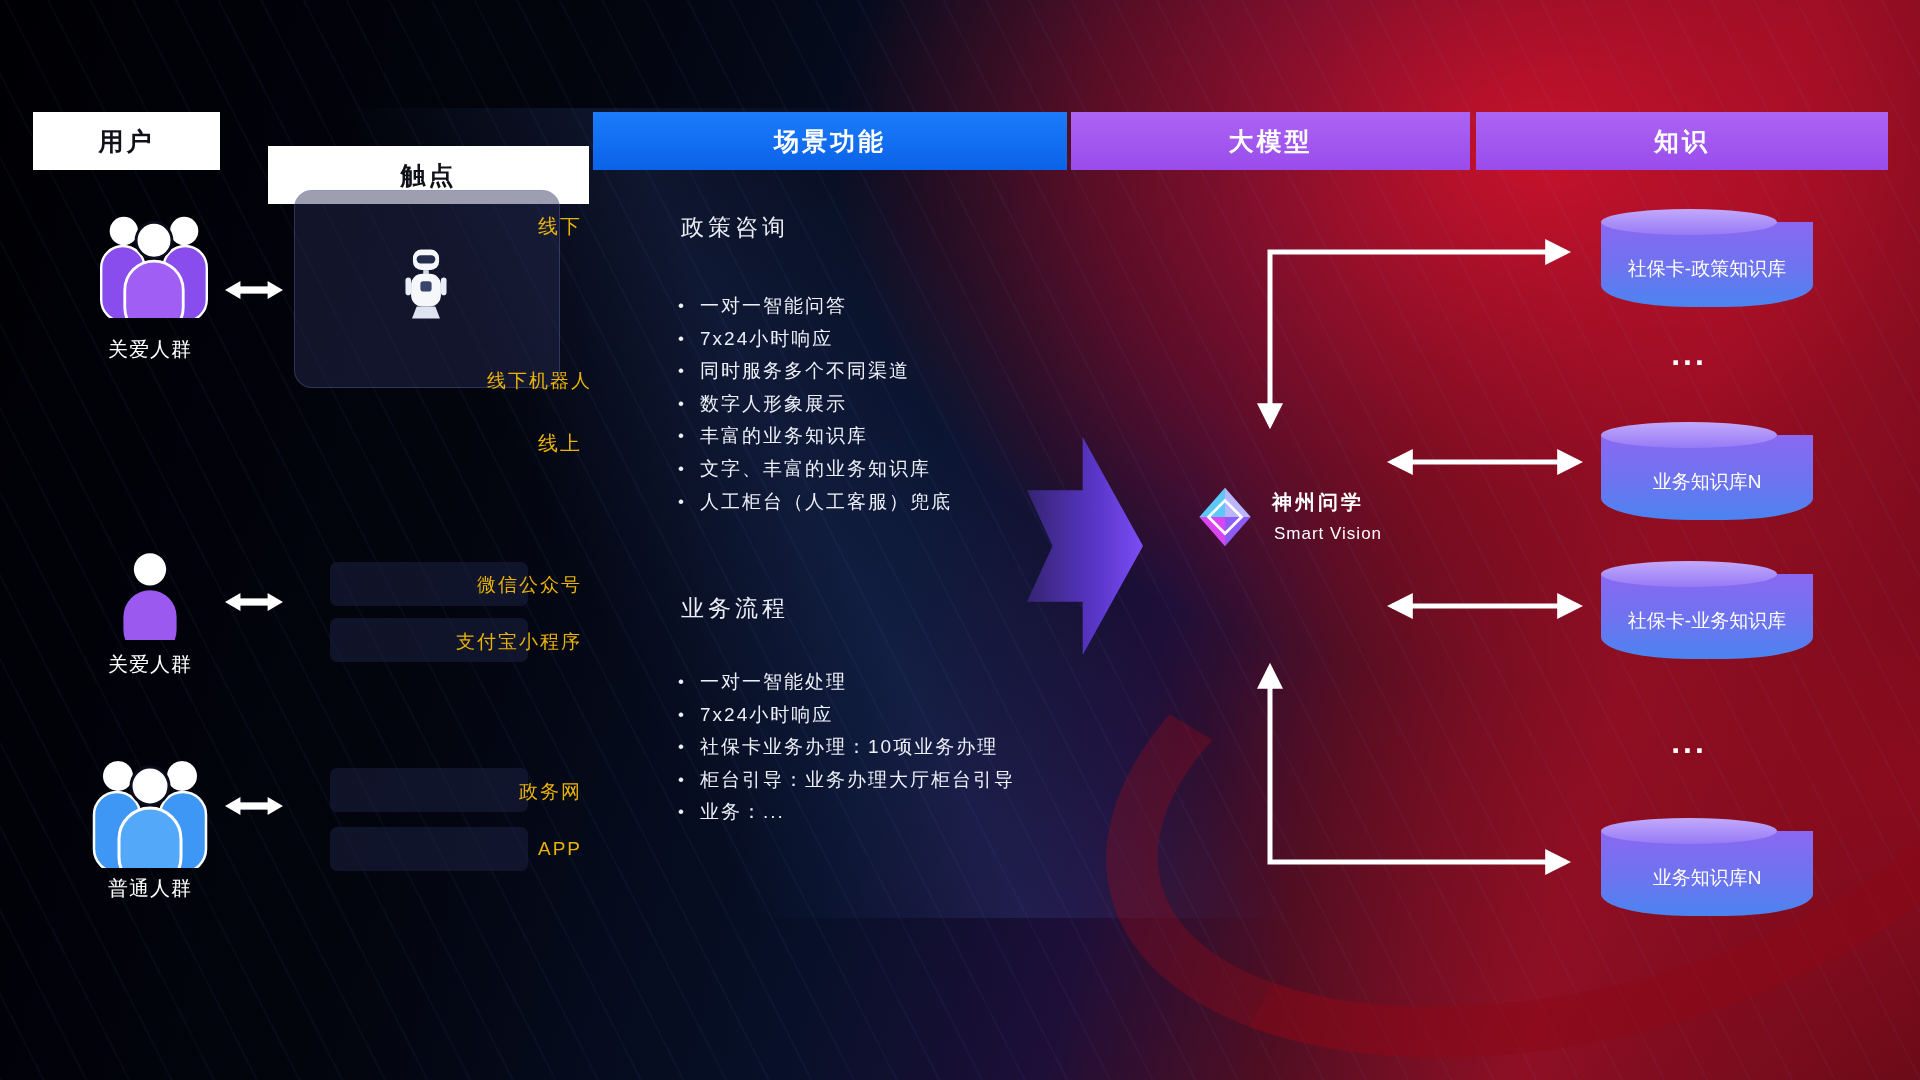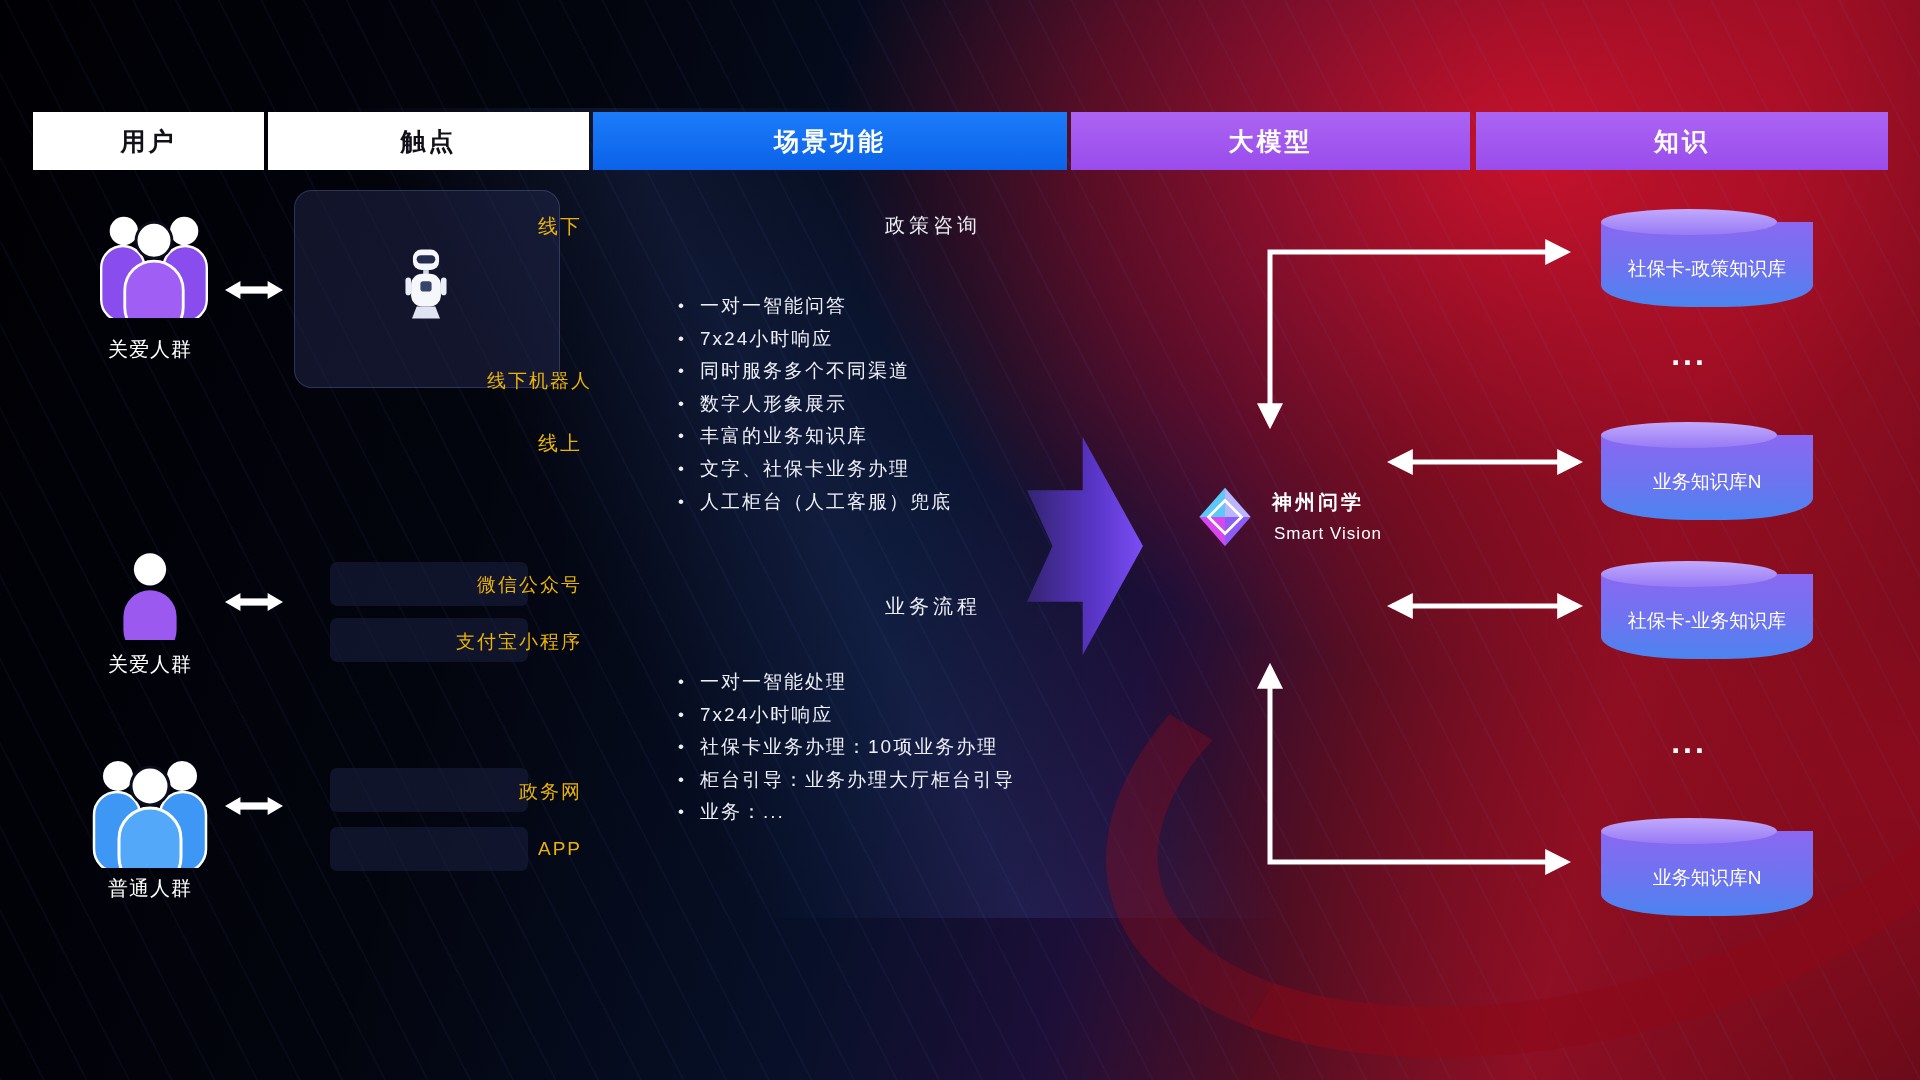--- a/index.html
+++ b/index.html
@@ -34,21 +34,21 @@
   .hdr.purple{background:linear-gradient(180deg,#ab64f3,#9a4ceb);color:#fff;}
   
   .lbl{position:absolute;color:#fff;font-size:20px;text-align:center;letter-spacing:1px;}
   .touch-lbl{position:absolute;color:#eab308;font-size:20px;text-align:right;letter-spacing:2px;padding-left:24px;}
   .row-bg{position:absolute;left:330px;width:198px;height:44px;border-radius:7px;
           background:rgba(28,33,66,.55);}
   
   .offline-card{position:absolute;left:294px;top:190px;width:264px;height:196px;border-radius:18px;
     background:rgba(38,43,82,.45);border:1px solid rgba(125,135,205,.28);}
   
-  .scene-title{position:absolute;width:300px;text-align:right;color:#eceef5;font-size:20px;
+  .scene-title{position:absolute;width:300px;text-align:left;color:#eceef5;font-size:23px;
                letter-spacing:4px;font-weight:500;}
   .bullets{position:absolute;margin:0;padding:0;list-style:none;}
   .bullets li{position:relative;padding-left:24px;color:#eef0f8;font-size:19px;line-height:32.6px;
               letter-spacing:2px;white-space:nowrap;}
   .bullets li::before{content:"•";position:absolute;left:2px;top:0;color:#eef0f8;font-size:17px;}
   
   .logo-name{position:absolute;color:#fff;font-size:20px;font-weight:700;letter-spacing:3px;text-align:right;}
   .logo-sub{position:absolute;color:#fff;font-size:17px;letter-spacing:1px;}
   
   .cyl{position:absolute;width:176px;height:98px;}
@@ -67,22 +67,22 @@
 </head>
 <body>
 
 <div class="stage">
 
   <div class="bg-base"></div>
   <div class="bg-band"></div>
   <div class="bg-streaks"></div>
   <div class="swoosh"></div>
 
-  <div class="hdr white" style="left:33px;width:231px;">用户</div>
-  <div class="hdr white" style="left:268px;width:321px;">触点</div>
+  <div class="hdr white" style="left:33px;width:187px;">用户</div>
+  <div class="hdr white" style="left:268px;width:321px;margin-top:34px;">触点</div>
   <div class="hdr blue" style="left:593px;width:474px;">场景功能</div>
   <div class="hdr purple" style="left:1071px;width:399px;">大模型</div>
   <div class="hdr purple" style="left:1476px;width:412px;">知识</div>
 
   <svg class="abs" style="left:88px;top:206px;" width="132" height="112" viewBox="0 0 140 118">
     <circle cx="38" cy="26" r="15" fill="#fff"></circle>
     <rect x="14" y="42" width="46" height="80" rx="23" fill="#8a4ded" stroke="#fff" stroke-width="2.5"></rect>
     <circle cx="102" cy="26" r="15" fill="#fff"></circle>
     <rect x="80" y="42" width="46" height="80" rx="23" fill="#8a4ded" stroke="#fff" stroke-width="2.5"></rect>
     <circle cx="70" cy="36" r="19" fill="#fff" stroke="#0b0d1c" stroke-width="3"></circle>
@@ -151,21 +151,21 @@
   <div class="row-bg" style="top:827px;"></div>
   <div class="touch-lbl" style="left:294px;top:838px;width:264px;font-size:19px;">APP</div>
 
   <div class="scene-title" style="left:681px;top:212px;">政策咨询</div>
   <ul class="bullets" style="left:676px;top:290px;">
     <li>一对一智能问答</li>
     <li>7x24小时响应</li>
     <li>同时服务多个不同渠道</li>
     <li>数字人形象展示</li>
     <li>丰富的业务知识库</li>
-    <li>文字、社保卡业务办理</li>
+    <li>文字、丰富的业务知识库</li>
     <li>人工柜台（人工客服）兜底</li>
   </ul>
 
   <div class="scene-title" style="left:681px;top:593px;">业务流程</div>
   <ul class="bullets" style="left:676px;top:666px;">
     <li>一对一智能处理</li>
     <li>7x24小时响应</li>
     <li>社保卡业务办理：10项业务办理</li>
     <li>柜台引导：业务办理大厅柜台引导</li>
     <li>业务：...</li>

